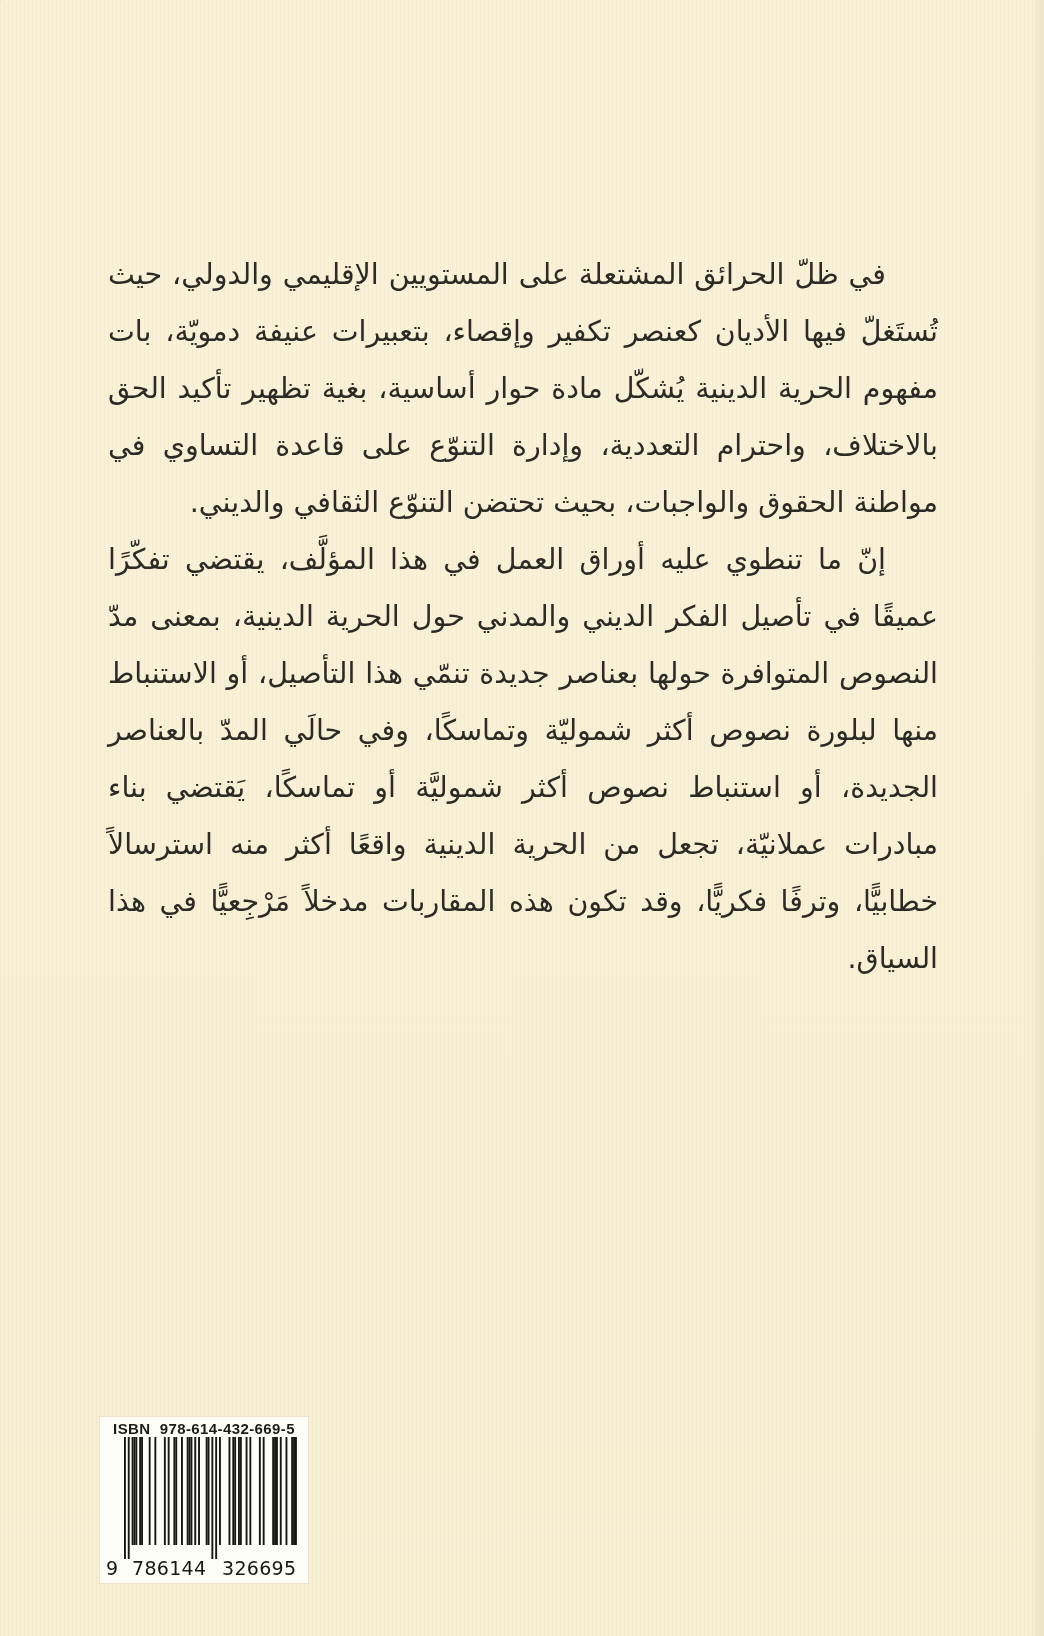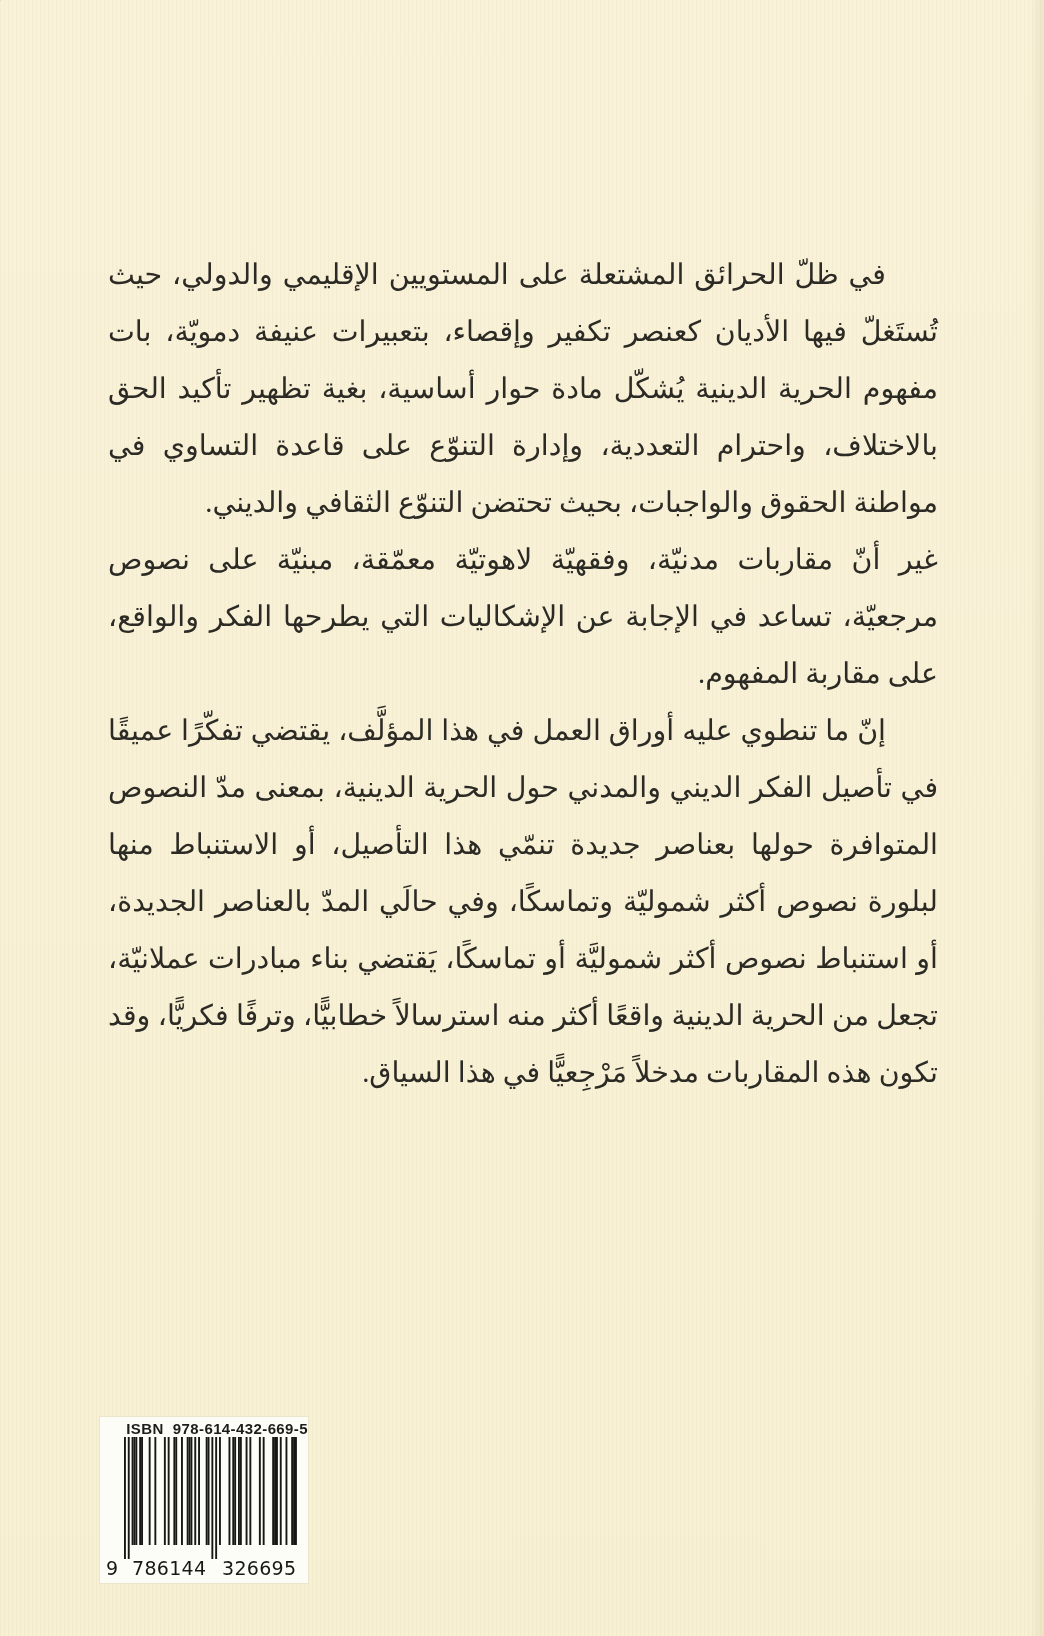--- a/index.html
+++ b/index.html
@@ -27,33 +27,33 @@
   .blurb {
     position: absolute;
     top: 246px; right: 106px; left: 108px;
     direction: rtl;
     text-align: justify;
     font-size: 28.5px;
     line-height: 57px;
     color: #2c2a24;
     letter-spacing: 0;
   }
-  .blurb p { margin: 0; font-family: Liberation Serif, serif; }
+  .blurb p { margin: 0; }
   .blurb p.indent { text-indent: 52px; }
 
   .isbn-panel {
     position: absolute;
     left: 100px; top: 1417px;
     width: 208px; height: 166px;
     background: #fdfdf8;
     box-shadow: 0 0 0 1px rgba(230,224,200,0.6);
   }
   .isbn-line {
     margin-top: 3px;
-    text-align: right;
+    text-align: center;
     font-family: "Liberation Sans", sans-serif;
     font-size: 15px;
     font-weight: 600;
     letter-spacing: 0.4px;
     color: #1c1c1a;
     white-space: nowrap;
   }
   .barcode-svg { display: block; margin: 0 auto; }
   .barcode-svg text {
     font-family: "DejaVu Sans", sans-serif;
@@ -61,21 +61,20 @@
     fill: #181816;
   }
 </style>
 </head>
 <body>
 
 <div class="cover">
 
   <div class="blurb">
       <p class="indent">في ظلّ الحرائق المشتعلة على المستويين الإقليمي والدولي، حيث تُستَغلّ فيها الأديان كعنصر تكفير وإقصاء، بتعبيرات عنيفة دمويّة، بات مفهوم الحرية الدينية يُشكّل مادة حوار أساسية، بغية تظهير تأكيد الحق بالاختلاف، واحترام التعددية، وإدارة التنوّع على قاعدة التساوي في مواطنة الحقوق والواجبات، بحيث تحتضن التنوّع الثقافي والديني.</p>
-      <p class="">غير أنّ مقاربات مدنيّة، وفقهيّة لاهوتيّة معمّقة، مبنيّة على نصوص مرجعيّة، تساعد في الإجابة عن الإشكاليات التي يطرحها الفكر والواقع، على مقاربة المفهوم.</p>
       <p class="indent">إنّ ما تنطوي عليه أوراق العمل في هذا المؤلَّف، يقتضي تفكّرًا عميقًا في تأصيل الفكر الديني والمدني حول الحرية الدينية، بمعنى مدّ النصوص المتوافرة حولها بعناصر جديدة تنمّي هذا التأصيل، أو الاستنباط منها لبلورة نصوص أكثر شموليّة وتماسكًا، وفي حالَي المدّ بالعناصر الجديدة، أو استنباط نصوص أكثر شموليَّة أو تماسكًا، يَقتضي بناء مبادرات عملانيّة، تجعل من الحرية الدينية واقعًا أكثر منه استرسالاً خطابيًّا، وترفًا فكريًّا، وقد تكون هذه المقاربات مدخلاً مَرْجِعيًّا في هذا السياق.</p>
     </div>
 
   <div class="isbn-panel">
     <div class="isbn-line"><span>ISBN</span>&nbsp;&nbsp;<span>978-614-432-669-5</span></div>
     <svg class="barcode-svg" width="208" height="142" viewBox="0 0 208 142">
         <rect x="24.00" y="0" width="1.90" height="122" fill="#171715"></rect>
         <rect x="27.80" y="0" width="1.90" height="122" fill="#171715"></rect>
         <rect x="31.60" y="0" width="1.90" height="108" fill="#171715"></rect>
         <rect x="33.50" y="0" width="1.90" height="108" fill="#171715"></rect>

